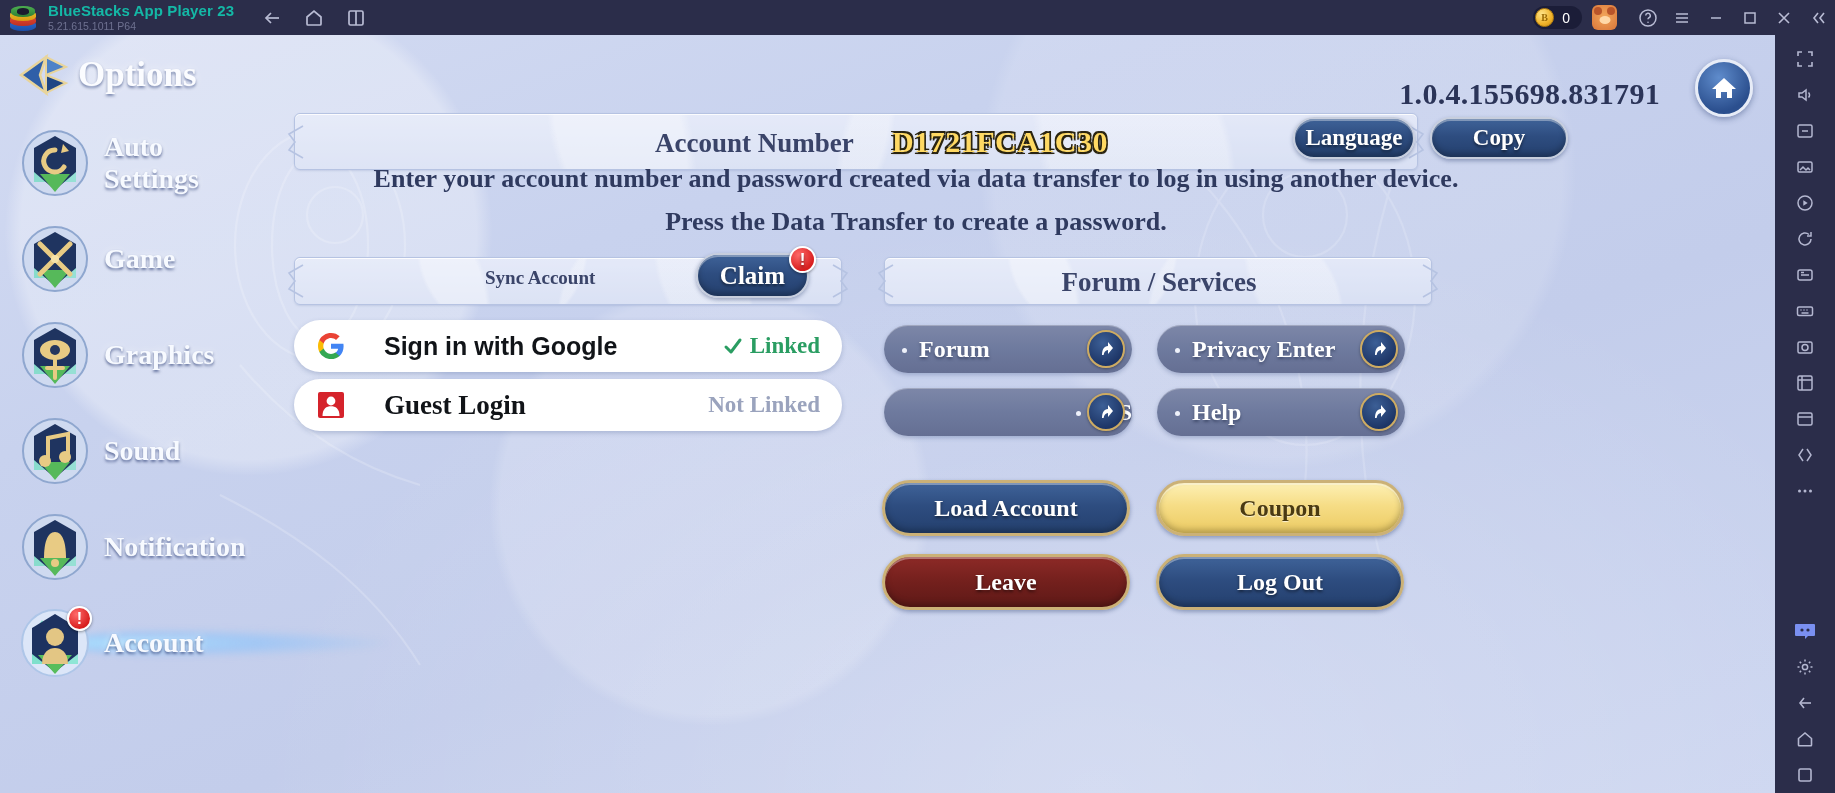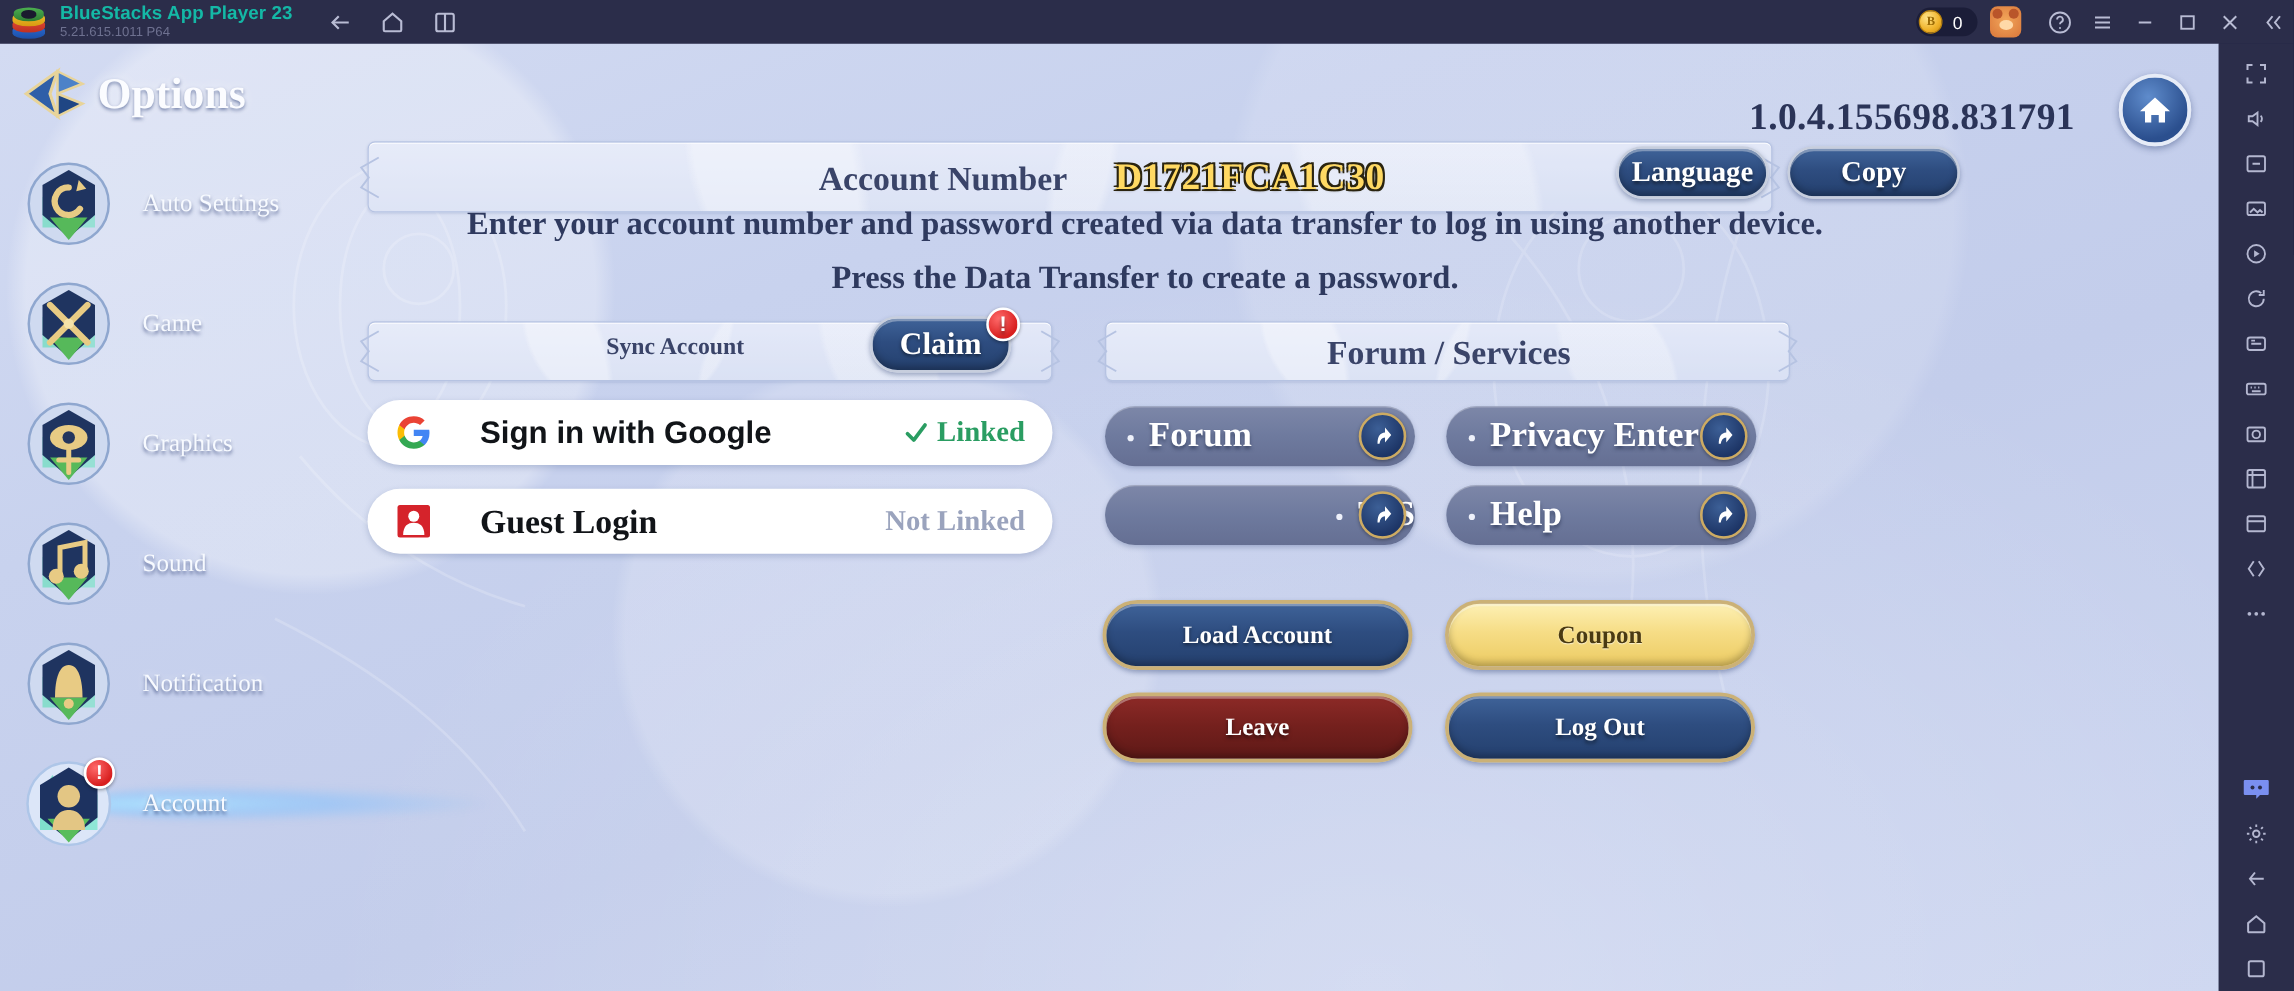--- a/index.html
+++ b/index.html
@@ -99,21 +99,21 @@
   }
   .badgewrap { position:relative; width:70px;height:70px; flex:none; }
   .crest { width:70px;height:70px; }
   .alert {
     position:absolute; right:-2px; top:-2px; width:25px;height:25px;border-radius:50%;
     background:radial-gradient(circle at 35% 30%,#ff6a6a,#d81f1f 70%);
     border:2px solid #fff; color:#fff; font-family:"Liberation Sans",sans-serif;
     font-weight:bold; font-size:16px; display:flex;align-items:center;justify-content:center;
     box-shadow:0 1px 3px rgba(0,0,0,.4);
   }
-  .side-label { position:relative; margin-left:24px; font-size:20px; color:#f7faff; font-weight:normal;
+  .side-label { position:relative; margin-left:14px; font-size:28px; color:#f7faff; font-weight:bold;
                 text-shadow:0 2px 3px rgba(55,72,125,.75), 0 0 8px rgba(255,255,255,.5); }
 
   
   .main { position:absolute; left:236px; top:0; width:1539px; height:672px; }
 
   .version { position:absolute; right:115px; top:42px; font-size:30px; font-weight:bold;
              color:#2b3458; letter-spacing:.3px; }
   .homebtn { position:absolute; right:22px; top:24px; width:58px;height:58px; border-radius:50%;
              background:radial-gradient(circle at 40% 30%,#5f8ccc,#2b4f8e 70%);
              border:3px solid #e7ecf7; box-shadow:0 2px 6px rgba(40,60,110,.45);
@@ -170,55 +170,55 @@
   .sync-label { position:absolute; left:190px; top:9px; font-size:19px; color:#3a4469; font-weight:bold; }
   .btn-claim { position:absolute; left:460px; top:218px; width:113px;height:45px; font-size:25px; }
   .btn-claim .alert { right:-9px; top:-9px; width:27px;height:27px; font-size:17px; }
 
   
   .login-row {
     position:absolute; left:58px; width:548px; height:52px; border-radius:26px; background:#ffffff;
     box-shadow:0 2px 5px rgba(70,90,140,.28); display:flex; align-items:center; padding:0 22px;gap:24px;
   }
   .login-row.r1 { top:285px; }
-  .login-row.r2 { top:356px; }
+  .login-row.r2 { top:344px; }
   .login-ico { width:30px;height:30px; flex:none; display:flex;align-items:center;justify-content:center; }
   .login-name { margin-left:14px; font-size:25px; color:#111418; font-weight:bold;
                 font-family:"Liberation Sans", sans-serif; }
   .login-name.serif { font-family:"Liberation Serif", serif; font-size:27px; }
   .login-state { margin-left:auto; font-size:23px; font-weight:bold; display:flex; align-items:center; gap:7px; }
   .login-state.ok { color:#2a9d62; }
   .login-state.no { color:#9aa3bd; }
 
   
   .forum-panel { left:648px; top:222px; width:548px; height:48px; }
   .forum-label { position:absolute; left:0; top:9px; width:548px; text-align:center;
                  font-size:27px; color:#3a4469; font-weight:bold; }
 
   .linkbtn {
     position:absolute; height:48px; width:248px; border-radius:24px;
     background:linear-gradient(#7d87a8 0%,#6e7a9e 50%,#656f93 100%);
     box-shadow:inset 0 1px 0 rgba(255,255,255,.28), 0 2px 4px rgba(60,80,130,.3);
     display:flex; align-items:center; padding-left:18px; cursor:pointer;
   }
   .lb-dot { width:5px;height:5px;border-radius:50%;background:#eef1fa; flex:none; margin-top:2px; }
-  .lb-text { margin-left:12px; font-size:28px; color:#ffffff; font-weight:bold;
+  .lb-text { margin-left:12px; font-size:24px; color:#ffffff; font-weight:bold;
              text-shadow:0 2px 3px rgba(30,40,70,.55); }
   .lb-arrow { position:absolute; right:7px; top:5px; width:38px;height:38px; border-radius:50%;
               background:radial-gradient(circle at 40% 32%,#3c5f96,#1d3566 72%);
               border:2px solid #cdab62; display:flex;align-items:center;justify-content:center;
               box-shadow:0 1px 3px rgba(0,0,0,.35); }
 
   .lk1 { left:648px; top:290px; }
   .lk2 { left:921px; top:290px; }
   .lk3 { left:648px; top:353px;justify-content:flex-end; }
   .lk4 { left:921px; top:353px; }
 
   
-  .act { position:absolute; width:248px; height:56px; border-radius:28px; font-size:20px; }
+  .act { position:absolute; width:248px; height:56px; border-radius:28px; font-size:24px; }
   .act.navy { background:linear-gradient(#3f6399 0%,#2e4d80 45%,#24406e 100%); border:3px solid #cbb177; }
   .act.gold { background:linear-gradient(#fdf0b4 0%,#f6dd86 45%,#eccb63 100%); border:3px solid #cbb177;
               color:#4a3a12; text-shadow:0 1px 1px rgba(255,255,255,.7); }
   .act.red  { background:linear-gradient(#8d2a27 0%,#74201d 48%,#5e1917 100%); border:3px solid #cbb177; }
   .a1 { left:646px; top:445px; }
   .a2 { left:920px; top:445px; }
   .a3 { left:646px; top:519px; }
   .a4 { left:920px; top:519px; }
 </style>
 </head>

